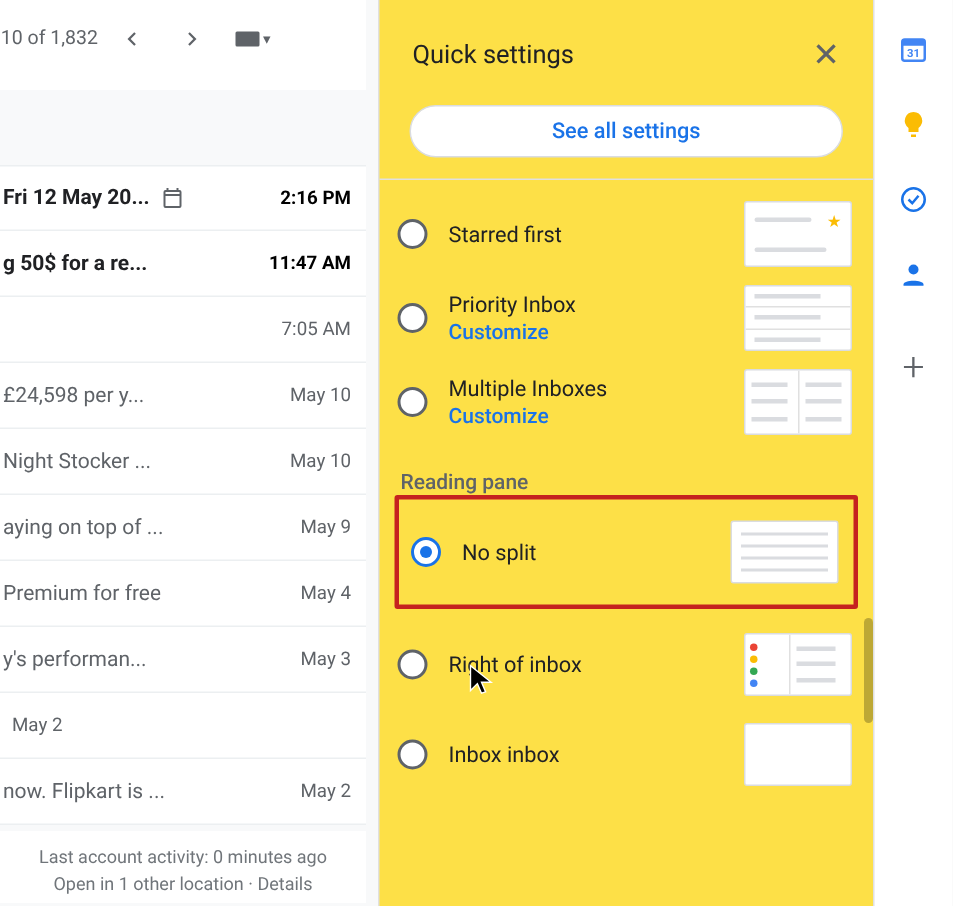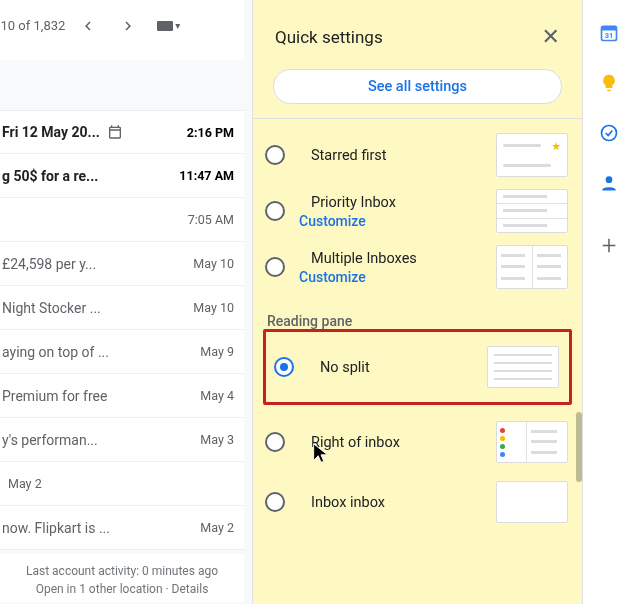--- a/index.html
+++ b/index.html
@@ -102,21 +102,21 @@
     padding:8px 4px 4px;
   }
 
   
   .qs-panel {
     position: absolute;
     left: 252px;
     top: 0;
     width: 330px;
     height: 604px;
-    background: #fef9c3;
+    background: #fde047;
     border-left: 1px solid #e0e0e0;
     padding: 0;
   }
   .qs-header {
     display: flex;
     align-items: center;
     justify-content: space-between;
     padding: 20px 16px 10px 22px;
   }
   .qs-title {
@@ -173,21 +173,20 @@
     position:absolute;
     left:4px; top:4px;
     width:8px;height:8px;
     background:#1a73e8;
     border-radius:50%;
   }
   .opt-text { flex:1; }
   .opt-label {
     font-size: 14.5px;
     color: #202124;
-    margin-left: 12px;
   }
   .opt-link {
     font-size: 14px;
     color: #1a73e8;
     font-weight:500;
     margin-top: 2px;
     cursor:pointer;
   }
   .opt-thumb {
     width: 72px;

